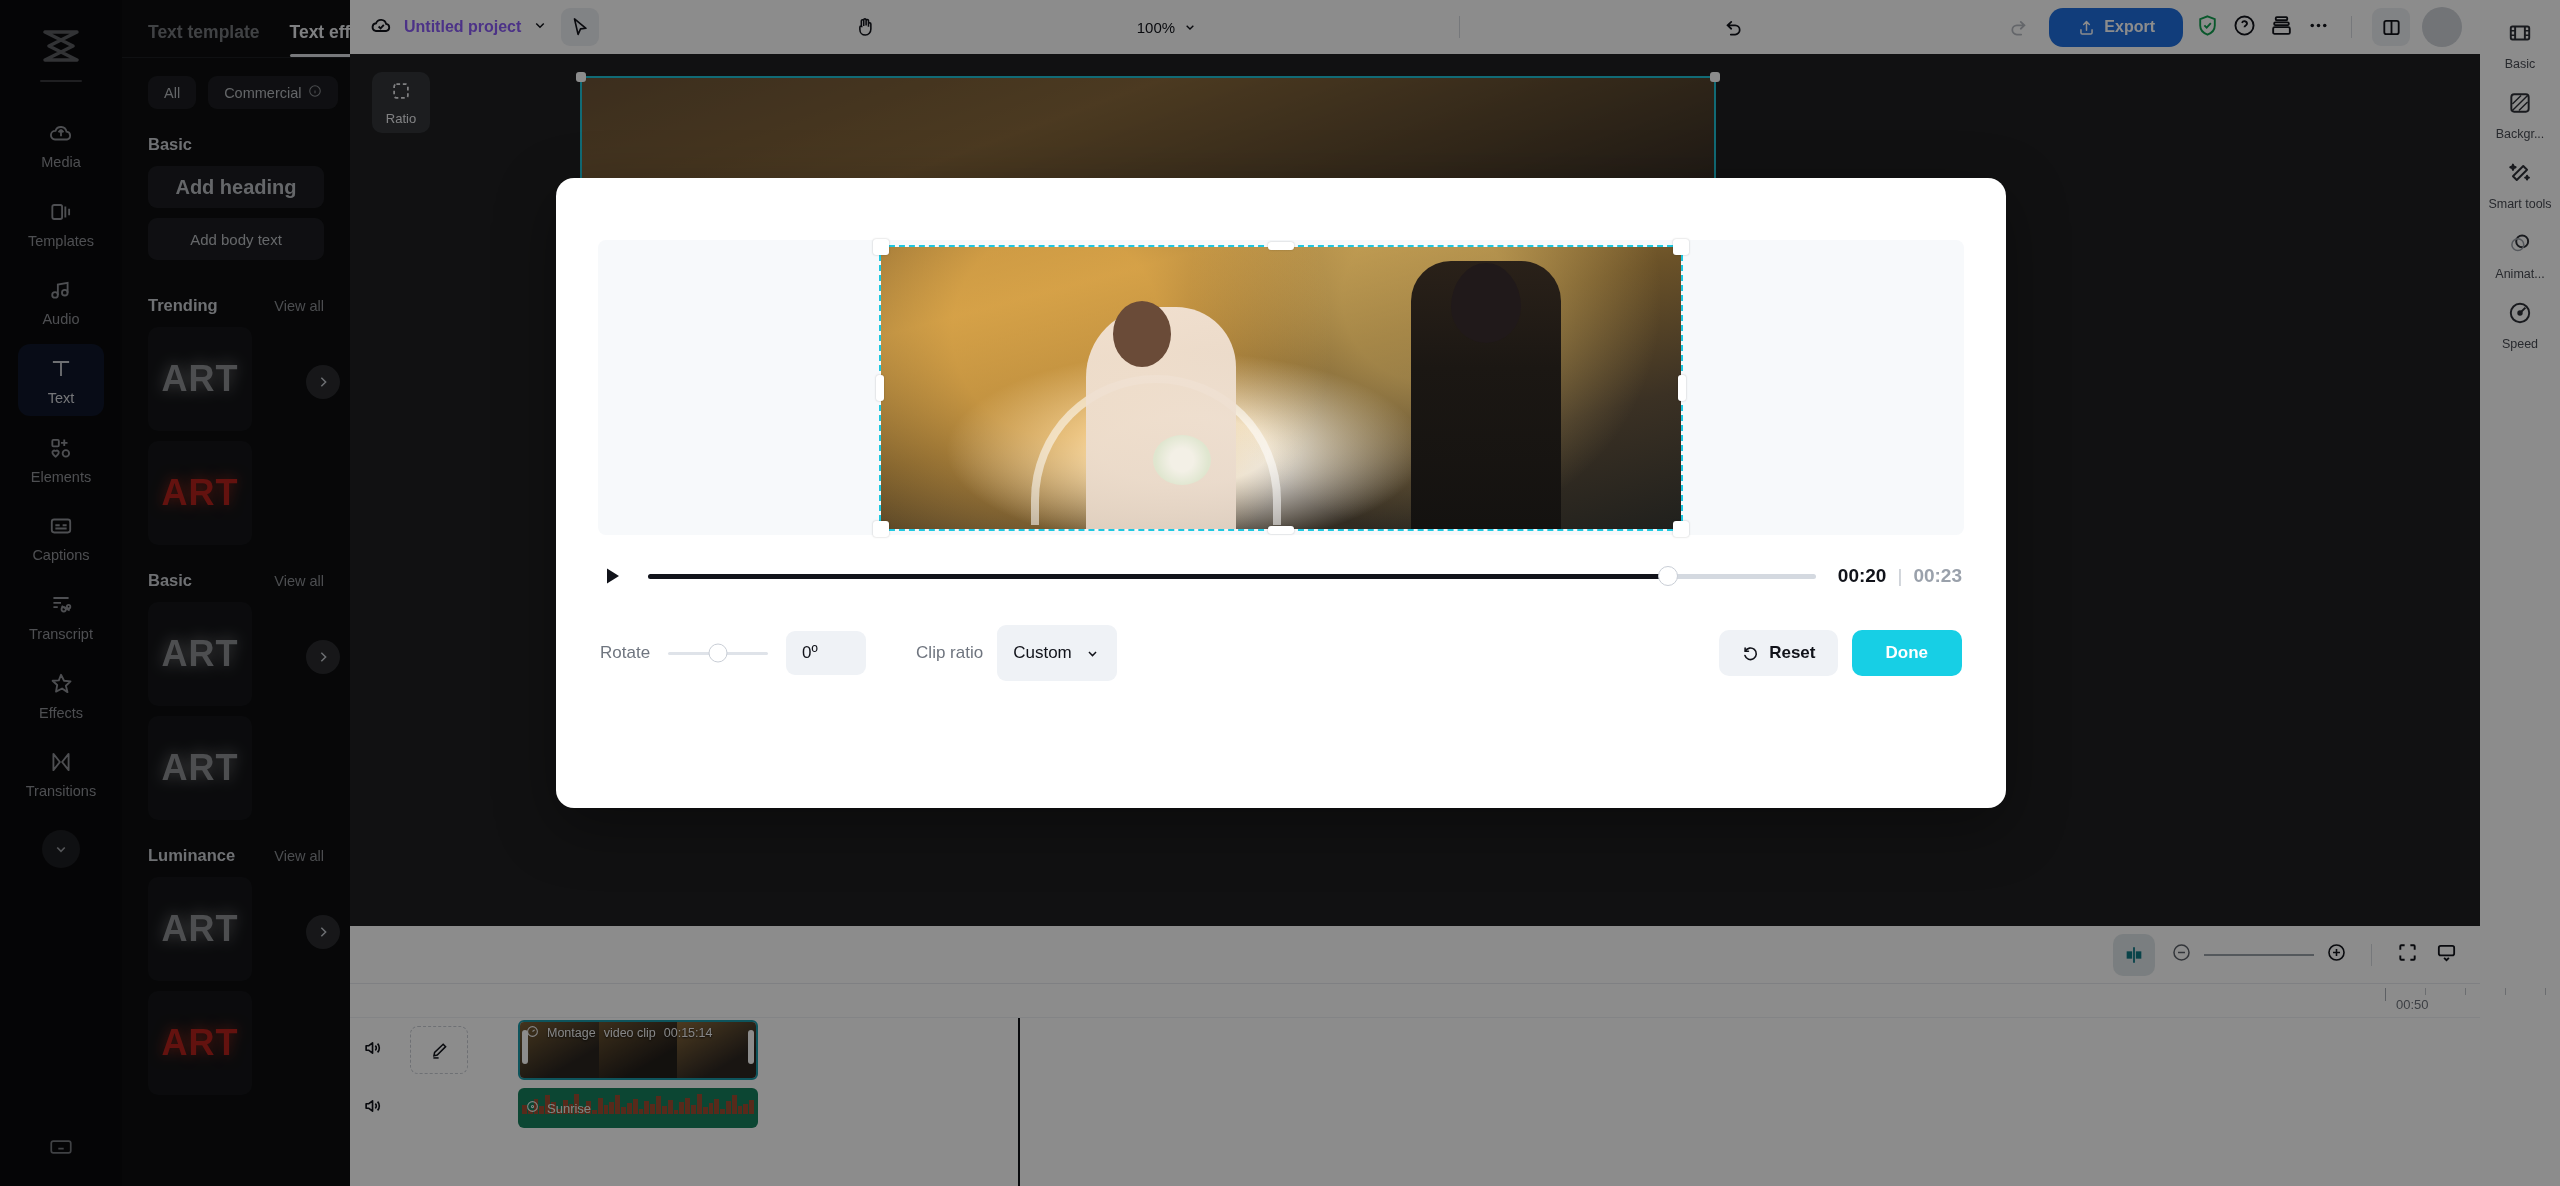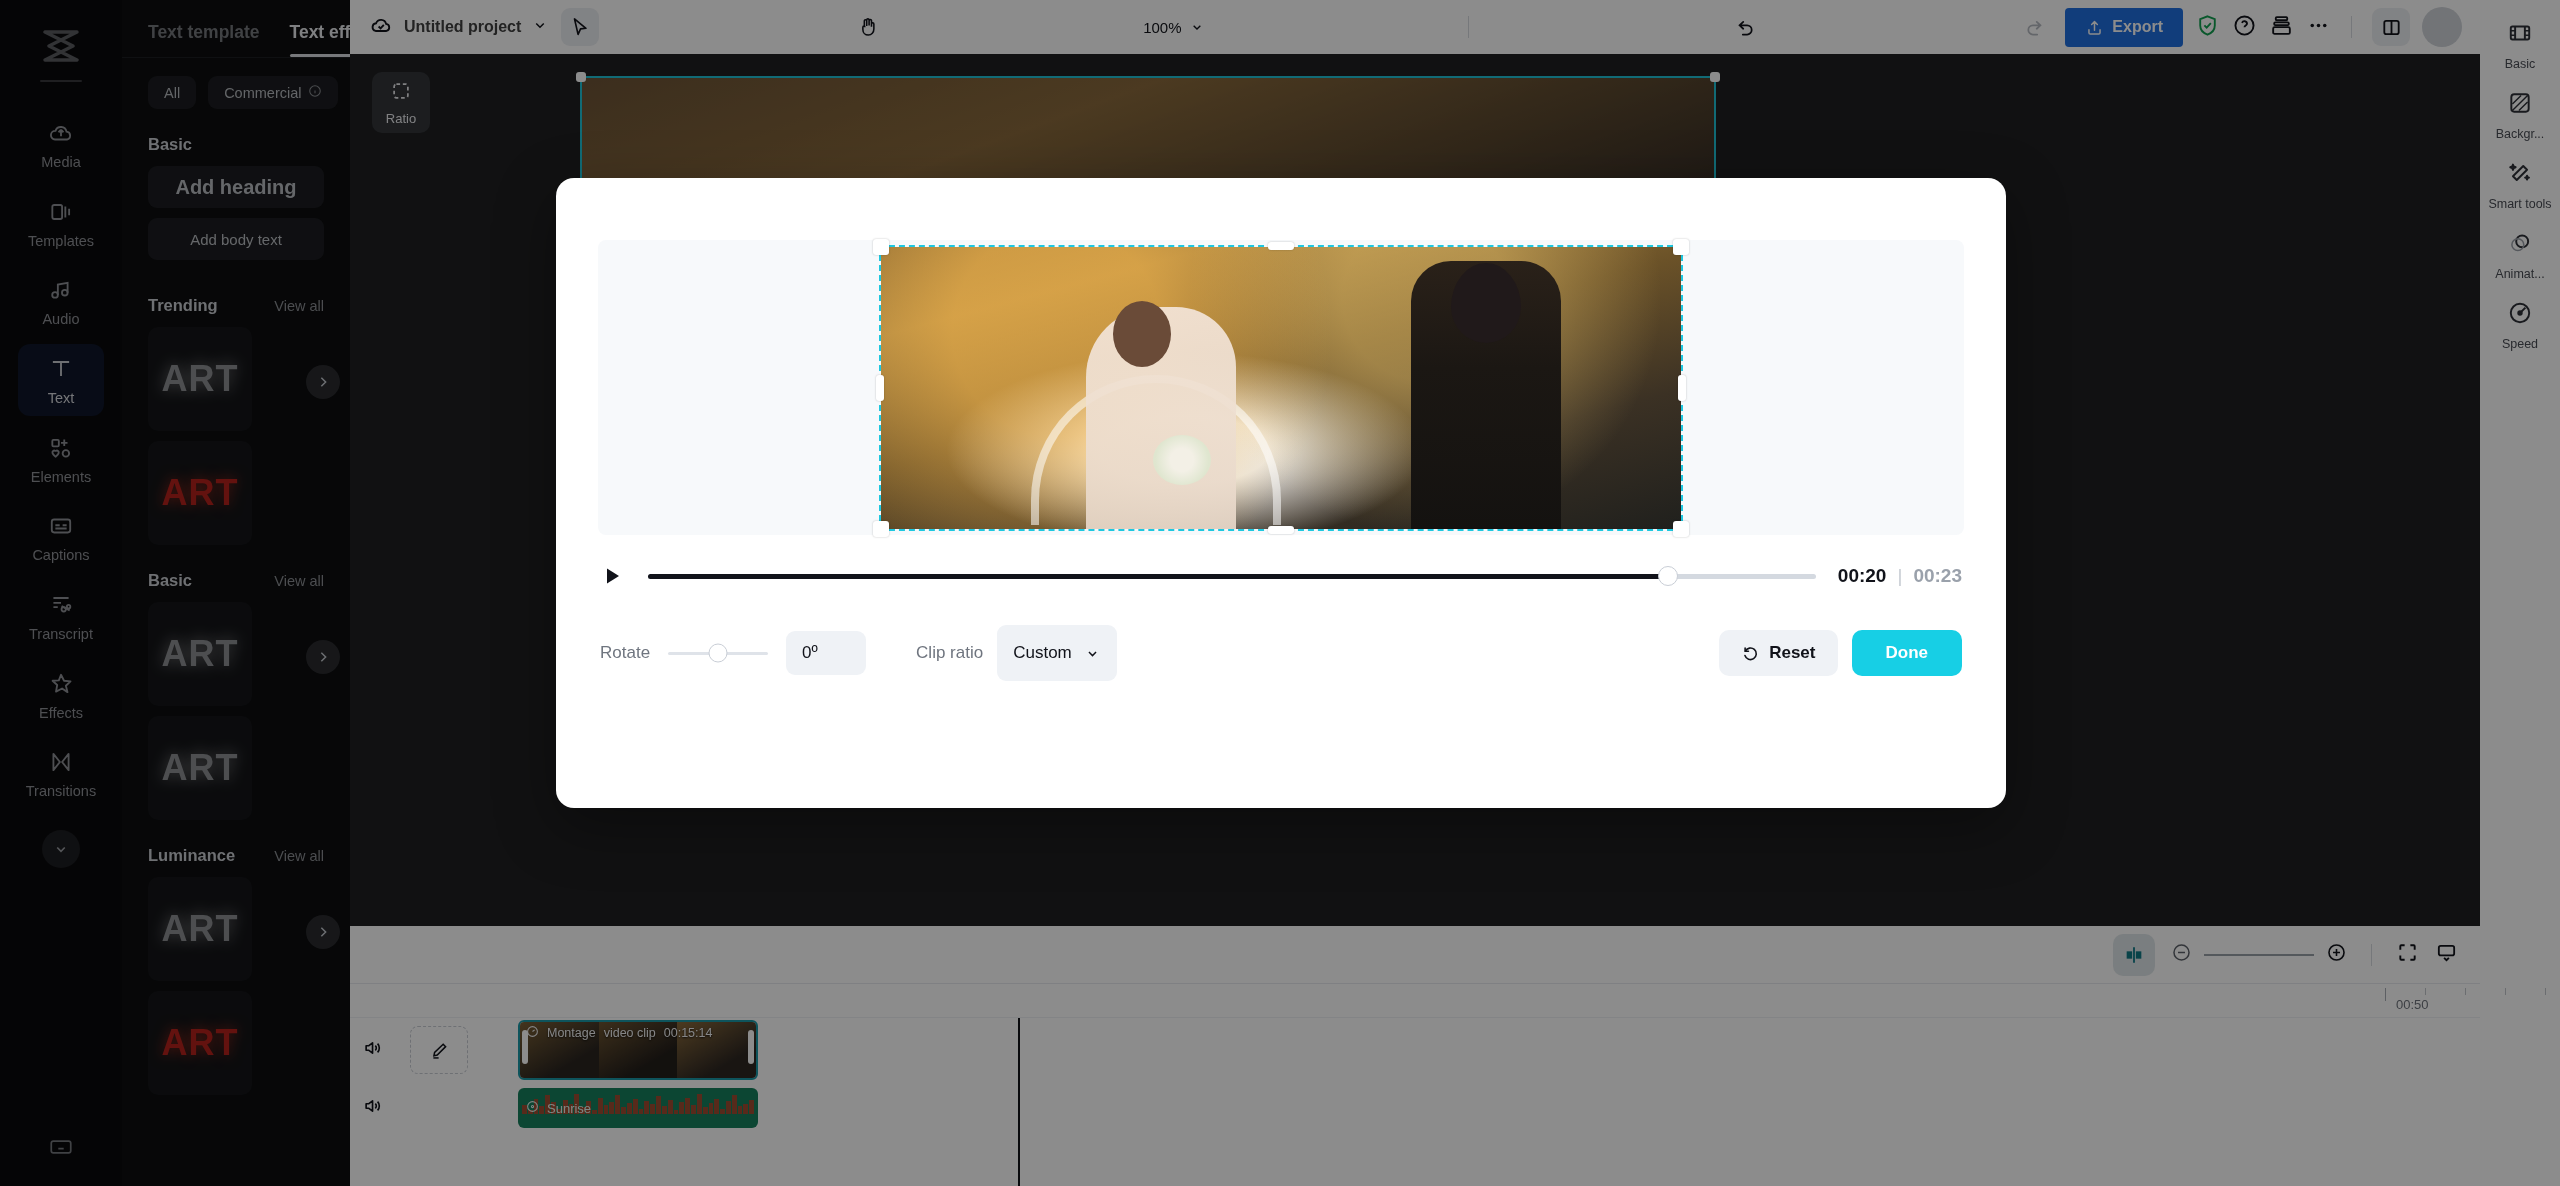--- a/index.html
+++ b/index.html
@@ -65,30 +65,30 @@
   .art-red { color:#b5221c; text-shadow:0 0 14px rgba(255,60,30,.55); }
   .row-next {
     position:absolute; right:10px; top:38px; width:34px; height:34px;
     border-radius:50%; background:#2a2b2f; display:flex; align-items:center; justify-content:center; cursor:pointer;
   }
 
   
   .stage { flex:1; display:flex; flex-direction:column; background:#1f2022; min-width:0; }
   .topbar { height:54px; background:#fff; display:flex; align-items:center; padding:0 18px; gap:12px; flex:0 0 54px; }
   .tb-left { display:flex; align-items:center; gap:10px; }
-  .proj-name { font-size:16px; font-weight:bold; color:#404040; }
+  .proj-name { font-size:16px; font-weight:bold; color:#8b5cf6; }
   .tb-center { flex:1; display:flex; align-items:center; justify-content:space-between; gap:10px; }
   .tb-icobtn { width:38px; height:38px; border-radius:9px; display:flex; align-items:center; justify-content:center; cursor:pointer; }
   .tb-icobtn.sel { background:#eceef2; }
   .zoomsel { display:flex; align-items:center; gap:7px; font-size:15px; color:#11131a; cursor:pointer; padding:0 6px; }
   .vdiv { width:1px; height:22px; background:#d7dae0; margin:0 8px; }
   .tb-right { display:flex; align-items:center; gap:12px; }
   .export-btn {
     background:#1f6fe0; color:#fff; font-size:16px; font-weight:bold;
-    border-radius:4px; padding:10px 20px; display:flex; align-items:center; gap:8px; cursor:pointer;
+    border-radius:14px; padding:10px 28px; display:flex; align-items:center; gap:8px; cursor:pointer;
   }
   .avatar { width:40px; height:40px; border-radius:50%; background:#cfd3d9; }
 
   .preview-wrap { flex:1; position:relative; display:flex; align-items:center; justify-content:center; }
   .ratio-btn {
     position:absolute; left:22px; top:18px; width:58px; padding:8px 0 7px;
     border-radius:10px; background:#34363a; display:flex; flex-direction:column;
     align-items:center; gap:5px; cursor:pointer; z-index:2;
   }
   .ratio-lbl { font-size:13px; color:#e9eaed; }

